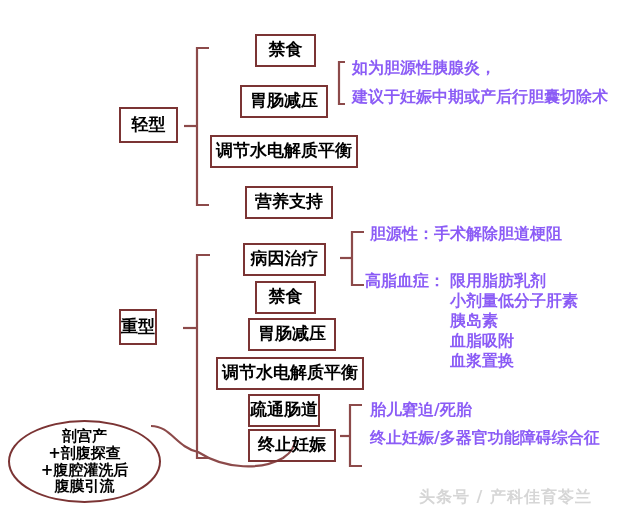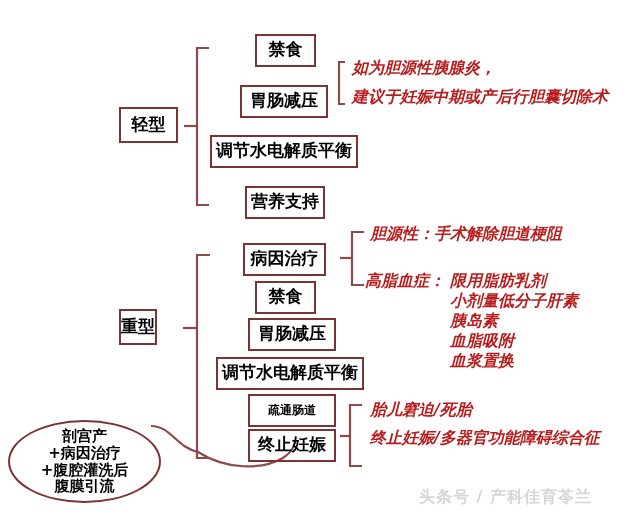--- a/index.html
+++ b/index.html
@@ -33,25 +33,24 @@
     white-space: nowrap;
     line-height: 1;
   }
   .node-box span {
     display: block;
     transform: translateY(-1px);
   }
   
   .free-text {
     position: absolute;
-    color: #b91c1c;
+    color: #8b5cf6;
     font-weight: bold;
     white-space: pre;
     line-height: 1.28;
-    font-style: italic;
   }
 
   
   .ellipse-node {
     position: absolute;
     box-sizing: border-box;
     border: 2px solid #7b3434;
     border-radius: 50%;
     display: flex;
     align-items: center;
@@ -122,21 +121,21 @@
   </div>
 
   <div class="node-box" style="left:240px; top:85px; width:88px; height:33px; font-size:17px;">
     <span>胃肠减压</span>
   </div>
 
   <div class="node-box" style="left:210px; top:135px; width:148px; height:33px; font-size:17px;">
     <span>调节水电解质平衡</span>
   </div>
 
-  <div class="node-box" style="left:245px; top:186px; width:80px; height:33px; font-size:17px;">
+  <div class="node-box" style="left:245px; top:186px; width:88px; height:33px; font-size:17px;">
     <span>营养支持</span>
   </div>
 
   <div class="free-text" style="left:352px; top:58px; font-size:16px;">如为胆源性胰腺炎，</div>
   <div class="free-text" style="left:352px; top:87px; font-size:16px;">建议于妊娠中期或产后行胆囊切除术</div>
 
   <div class="node-box" style="left:119px; top:309px; width:38px; height:36px; font-size:17px;">
     <span>重型</span>
   </div>
 
@@ -149,21 +148,21 @@
   </div>
 
   <div class="node-box" style="left:248px; top:318px; width:88px; height:33px; font-size:17px;">
     <span>胃肠减压</span>
   </div>
 
   <div class="node-box" style="left:216px; top:357px; width:148px; height:33px; font-size:17px;">
     <span>调节水电解质平衡</span>
   </div>
 
-  <div class="node-box" style="left:248px; top:394px; width:88px; height:33px; font-size:12px;">
+  <div class="node-box" style="left:248px; top:394px; width:72px; height:33px; font-size:17px;">
     <span>疏通肠道</span>
   </div>
 
   <div class="node-box" style="left:248px; top:429px; width:88px; height:33px; font-size:17px;">
     <span>终止妊娠</span>
   </div>
 
   <div class="free-text" style="left:370px; top:224px; font-size:16px;">胆源性：手术解除胆道梗阻</div>
 
   <div class="free-text" style="left:365px; top:271px; font-size:16px;">高脂血症：</div>
@@ -173,21 +172,21 @@
   <div class="free-text" style="left:450px; top:311px; font-size:16px;">胰岛素</div>
   <div class="free-text" style="left:450px; top:331px; font-size:16px;">血脂吸附</div>
   <div class="free-text" style="left:450px; top:351px; font-size:16px;">血浆置换</div>
 
   <div class="free-text" style="left:370px; top:400px; font-size:16px;">胎儿窘迫/死胎</div>
   <div class="free-text" style="left:370px; top:428px; font-size:16px;">终止妊娠/多器官功能障碍综合征</div>
 
   <div class="ellipse-node" style="left:8px; top:400px; width:153px; height:83px; font-size:15px;">
     <div>
       <div>剖宫产</div>
-      <div>+病因治疗</div>
+      <div>+剖腹探查</div>
       <div>+腹腔灌洗后</div>
       <div>腹膜引流</div>
     </div>
   </div>
 
   <div class="watermark" style="left:419px; top:487px; font-size:16px;">头条号 / 产科佳育苓兰</div>
 
 </div>
 
 </body></html>

